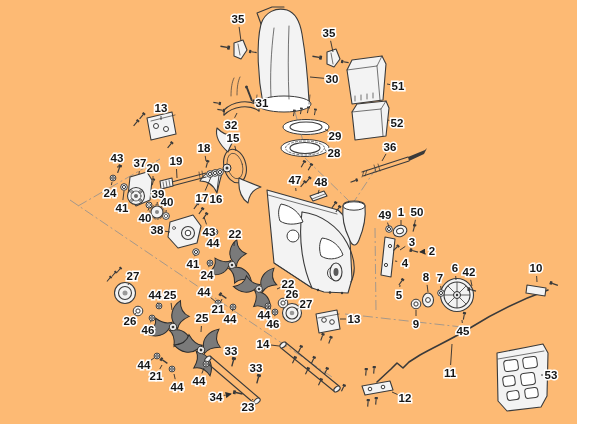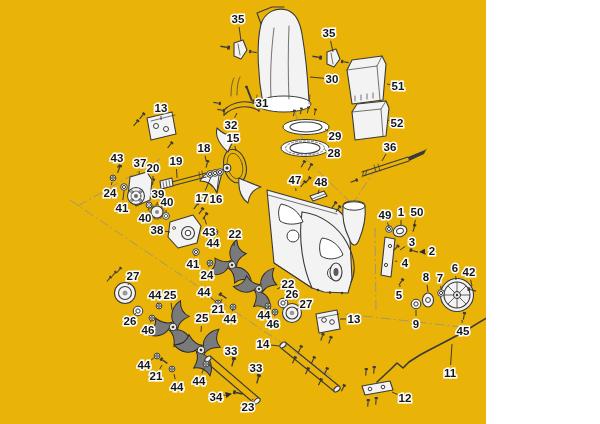--- a/index.html
+++ b/index.html
@@ -1,16 +1,16 @@
 <!DOCTYPE html>
 <html><head>
 <meta charset="utf-8">
 <style>
   html,body{margin:0;padding:0;background:#ffffff;}
-  .stage{position:relative;width:486px;height:424px;background:#eab308;overflow:hidden;
+  .stage{position:relative;width:577px;height:424px;background:#fdba74;overflow:hidden;
          font-family:"Liberation Sans", sans-serif;}
   svg{display:block;}
   .fl{fill:#f3f3f3;stroke:#3a3a3a;stroke-width:1.1;stroke-linejoin:round;}
   .flw{fill:#ffffff;stroke:#3a3a3a;stroke-width:1;stroke-linejoin:round;}
   .ol{fill:none;stroke:#3a3a3a;stroke-width:1.1;stroke-linecap:round;stroke-linejoin:round;}
   .thin{stroke-width:0.7;}
   .cl{fill:none;stroke:#8f8f8f;stroke-width:0.8;stroke-dasharray:10 3 2 3;}
   .leader{stroke:#2e2e2e;stroke-width:0.9;fill:none;}
   .blade{fill:#7a7a7a;stroke:#2c2c2c;stroke-width:1.2;}
   .hub{fill:#ebebeb;stroke:#2c2c2c;stroke-width:1;}

